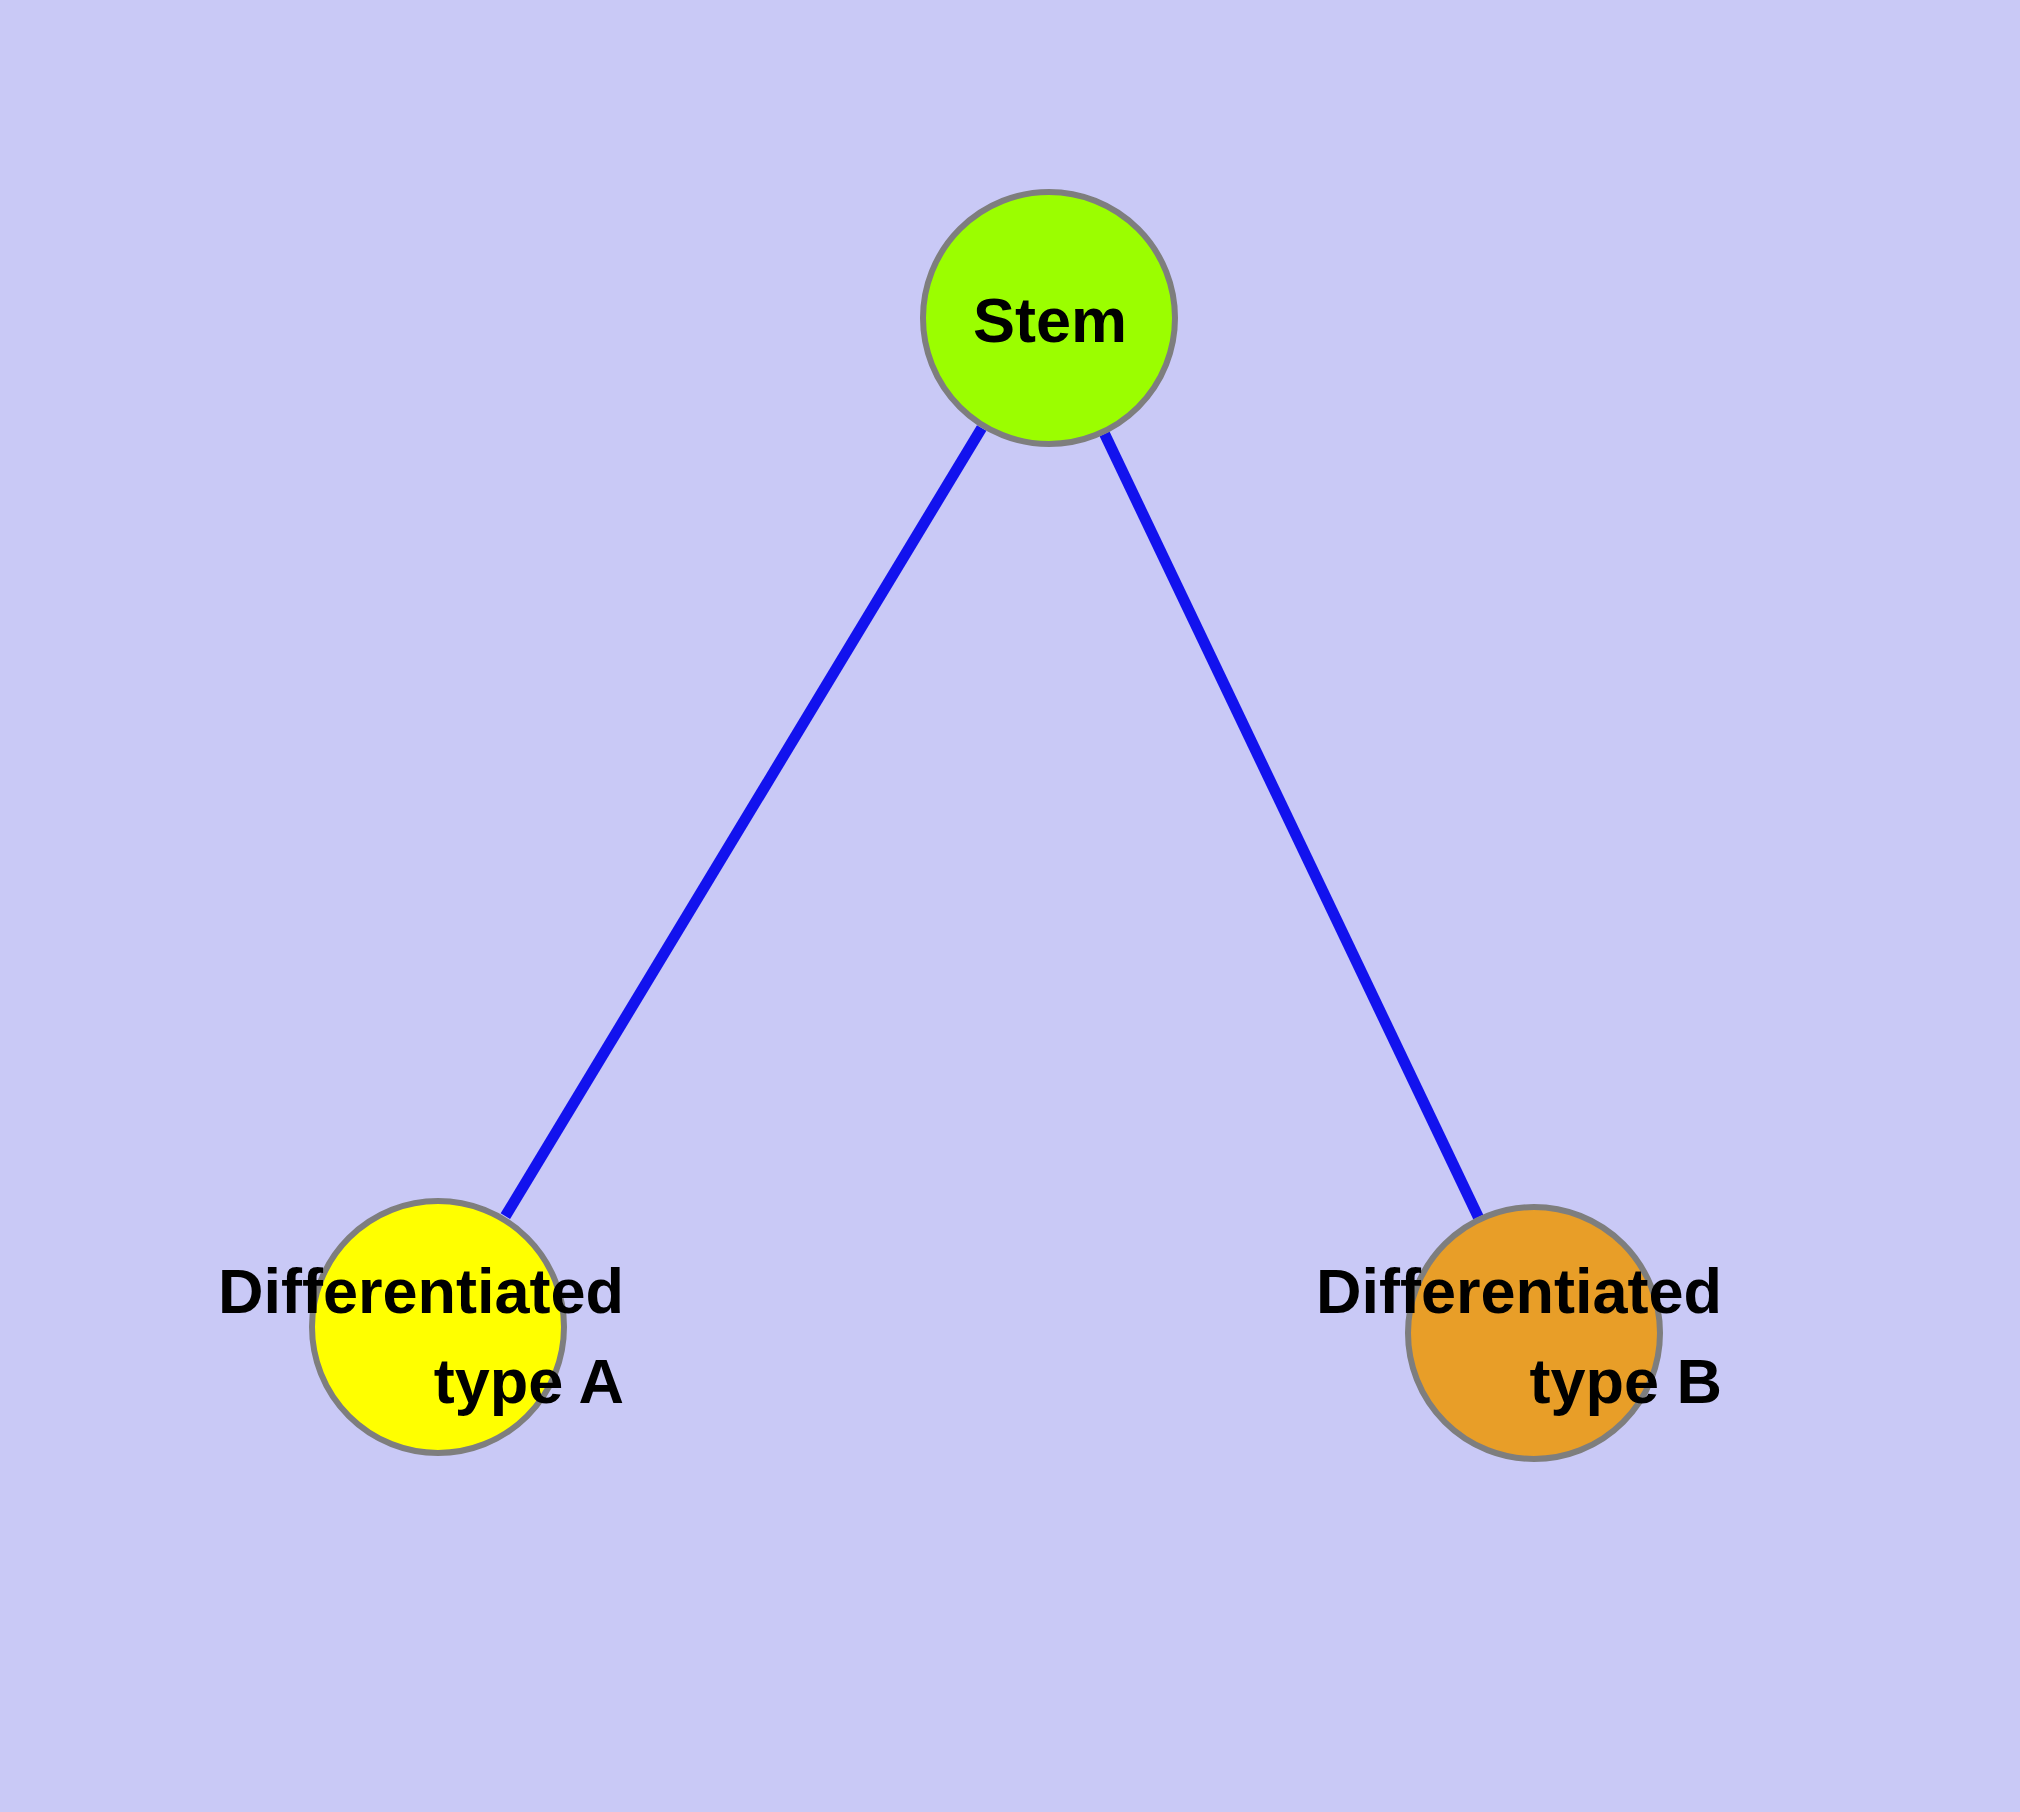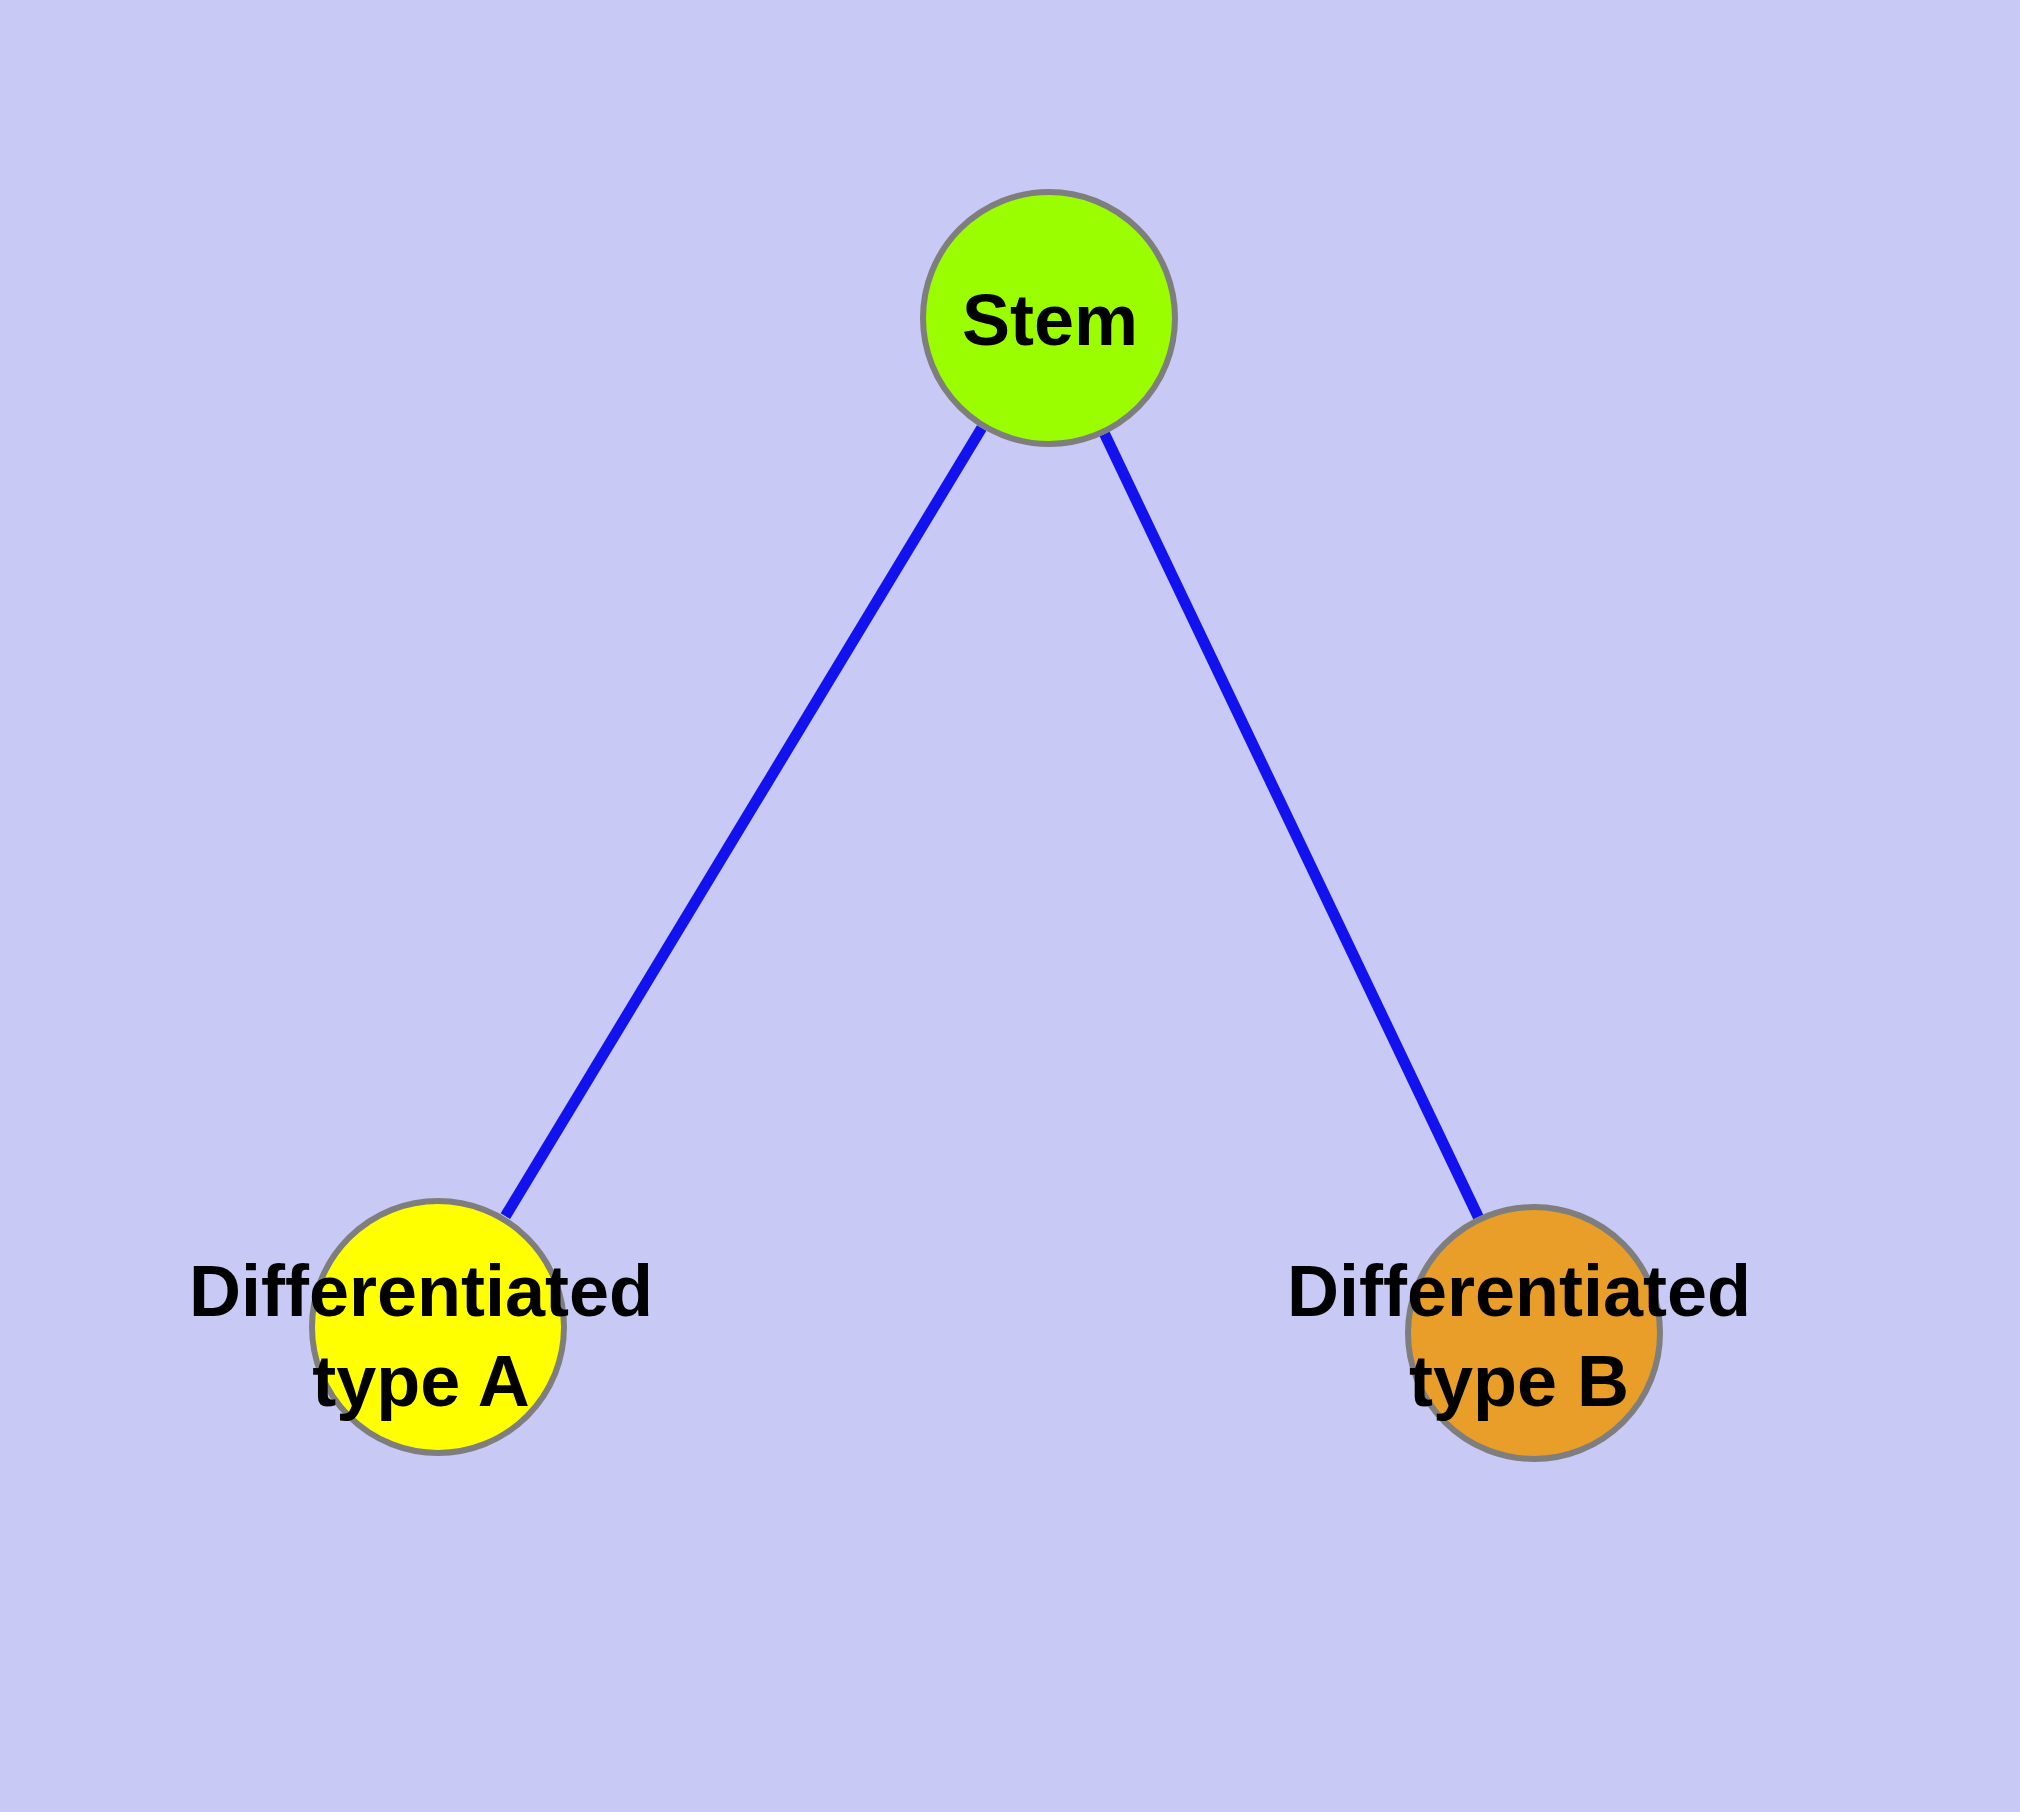--- a/index.html
+++ b/index.html
@@ -34,24 +34,24 @@
     border-radius: 50%;
     box-sizing: border-box;
   }
   .node-stem   { left: 920px; top: 189px;  background: #9bfe00; }
   .node-type-a { left: 309px;  top: 1198px; background: #ffff00; }
   .node-type-b { left: 1405px; top: 1204px; background: #e89e28; }
   .node-label {
     position: absolute;
     transform: translate(-50%, -50%);
     color: #000000;
-    font-size: 72px;
+    font-size: 63px;
     font-weight: bold;
     line-height: 90px;
-    text-align: center;
+    text-align: right;
     white-space: pre-line;
     z-index: 2;
     pointer-events: none;
   }
   .label-stem   { left: 1050px; top: 320px; }
   .label-type-a { left: 421px;  top: 1336px; }
   .label-type-b { left: 1519px; top: 1336px; }
 </style>
 </head>
 <body>

